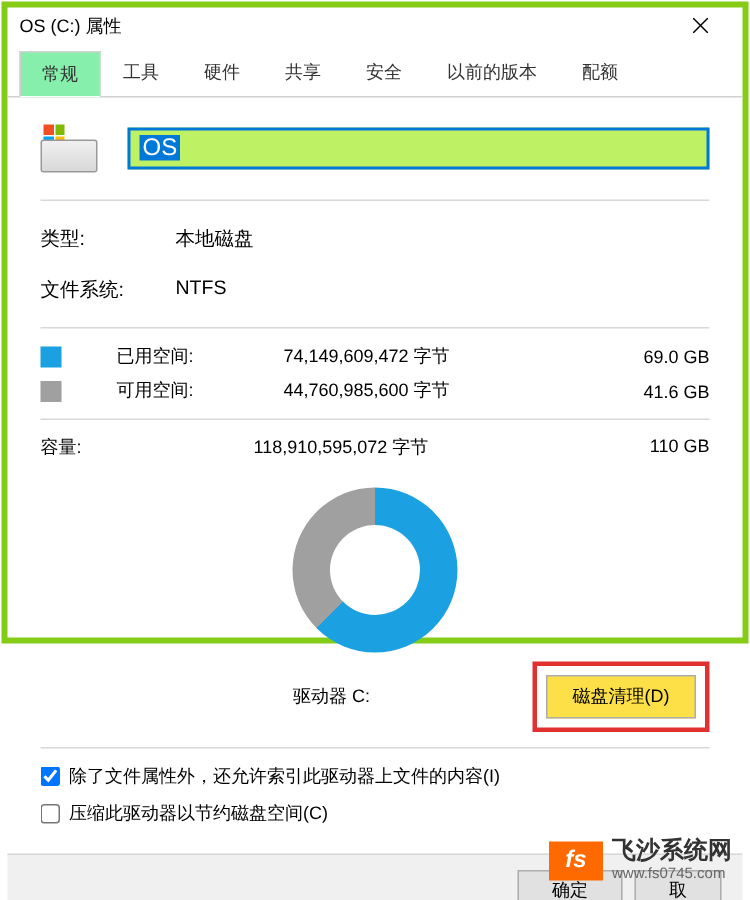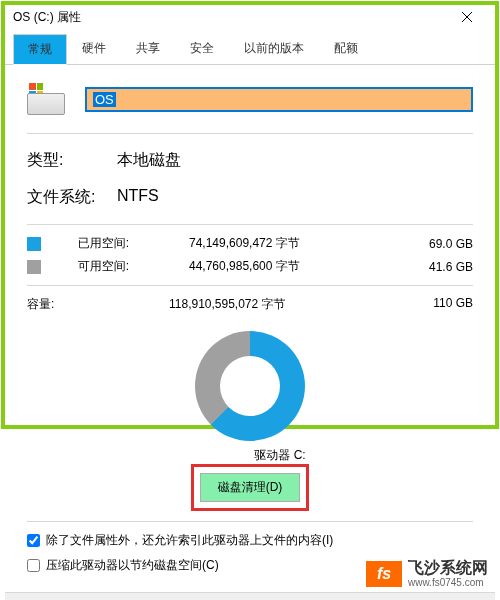--- a/index.html
+++ b/index.html
@@ -3,51 +3,51 @@
 <meta charset="utf-8">
 <style>
 * { box-sizing: border-box; margin: 0; padding: 0; }
 body { font-family: "Microsoft YaHei", "Segoe UI", sans-serif; font-size: 12px; background: #fff; width: 500px; height: 600px; position: relative; overflow: hidden; }
 .window { border: 4px solid #84cc16; width: 498px; height: 428px; margin: 1px; background: #fff; display: flex; flex-direction: column; }
 .titlebar { display: flex; align-items: center; height: 30px; padding: 0 8px; }
 .titlebar-title { flex: 1; font-size: 12px; color: #000; }
 .close-btn { width: 40px; height: 24px; display: flex; align-items: center; justify-content: center; cursor: pointer; font-size: 14px; }
 .tabs { display: flex; border-bottom: 1px solid #d0d0d0; padding: 0 8px; margin-top: 4px; }
 .tab { padding: 6px 14px; font-size: 12px; color: #333; cursor: pointer; border: 1px solid transparent; }
-.tab.active { border: 1px solid #d0d0d0; border-bottom: 1px solid #fff; background: #0ea5e9; position: relative; top: 1px; }
+.tab.active { border: 1px solid #d0d0d0; border-bottom: 1px solid #fff; background: #86efac; position: relative; top: 1px; }
 .content { padding: 18px 22px 10px 22px; flex: 1; }
 .row1 { display: flex; align-items: center; gap: 20px; margin-bottom: 18px; }
 .drive-icon { width: 38px; height: 32px; position: relative; }
 .drive-icon .disk { width: 38px; height: 22px; background: linear-gradient(#f0f0f0,#d8d8d8); border: 1px solid #999; border-radius: 2px; position: absolute; bottom: 0; }
 .drive-icon .win { width: 14px; height: 14px; position: absolute; top: 0; left: 2px; display: grid; grid-template-columns: 1fr 1fr; grid-template-rows: 1fr 1fr; gap: 1px; }
 .drive-icon .win span:nth-child(1){background:#f25022;} .drive-icon .win span:nth-child(2){background:#7fba00;} .drive-icon .win span:nth-child(3){background:#00a4ef;} .drive-icon .win span:nth-child(4){background:#ffb900;}
-.name-input { flex: 1; border: 2px solid #0078d7; padding: 3px 6px; font-size: 13px; background: #fdba74; }
+.name-input { flex: 1; border: 2px solid #0078d7; padding: 3px 6px; font-size: 16px; background: #bef264; }
 .name-input .sel { background: #0078d7; color: #fff; padding: 0 2px; }
 .divider { border-top: 1px solid #d8d8d8; margin: 10px 0; }
-.info-row { display: flex; margin: 16px 0; font-size: 16px; }
+.info-row { display: flex; margin: 16px 0; font-size: 13px; }
 .info-label { width: 90px; color: #000; }
 .info-value { color: #000; }
 .space-row { display: flex; align-items: center; margin: 6px 0; font-size: 12px; }
 .swatch { width: 14px; height: 14px; margin-right: 8px; }
 .swatch.used { background: #1ba1e2; }
 .swatch.free { background: #a0a0a0; }
 .space-label { width: 80px; text-align: right; }
 .space-bytes { flex: 1; text-align: left; padding-left: 60px; }
 .space-gb { width: 80px; text-align: right; }
 .cap-row { display: flex; margin: 10px 0 0 0; font-size: 12px; }
 .cap-label { width: 90px; }
 .cap-bytes { flex: 1; text-align: left; padding-left: 52px; }
 .cap-gb { width: 80px; text-align: right; }
 .chart-row { display: flex; align-items: center; justify-content: center; margin: 18px 0 6px 0; position: relative; }
 .donut { width: 110px; height: 110px; border-radius: 50%; background: conic-gradient(#1ba1e2 0deg 225deg, #a0a0a0 225deg 360deg); position: relative; }
 .donut::after { content: ""; position: absolute; top: 25px; left: 25px; width: 60px; height: 60px; background: #fff; border-radius: 50%; }
-.drive-label-row { display: flex; align-items: center; margin-top: 4px; flex-direction: column; }
+.drive-label-row { display: flex; align-items: center; margin-top: 4px; }
 .drive-label { flex: 1; text-align: center; font-size: 12px; margin-left: 60px; }
 .cleanup-box { border: 3px solid #e03030; padding: 6px; }
-.cleanup-btn { padding: 5px 12px; font-size: 12px; background: #86efac; border: 1px solid #adadad; cursor: pointer; min-width: 100px; }
+.cleanup-btn { padding: 5px 12px; font-size: 12px; background: #fde047; border: 1px solid #adadad; cursor: pointer; min-width: 100px; }
 .checkbox-row { display: flex; align-items: center; margin: 8px 0; font-size: 12px; }
 .checkbox-row input { margin-right: 6px; }
 .footer { display: flex; justify-content: flex-end; gap: 8px; padding: 10px 14px; border-top: 1px solid #d8d8d8; background: #f0f0f0; }
 .footer button { padding: 4px 22px; font-size: 12px; background: #e1e1e1; border: 1px solid #adadad; cursor: pointer; }
 .watermark { position: absolute; bottom: 12px; right: 12px; display: flex; align-items: center; gap: 6px; font-size: 16px; font-weight: bold; color: #333; }
 .wm-icon { width: 36px; height: 26px; background: #ff6a00; display: flex; align-items: center; justify-content: center; color: #fff; font-weight: bold; font-size: 16px; font-style: italic; }
 .wm-text { display: flex; flex-direction: column; line-height: 1.1; }
 .wm-url { font-size: 10px; font-weight: normal; color: #666; }
 </style>
 </head>
@@ -59,20 +59,21 @@
     <div class="close-btn">
       <svg width="10" height="10" viewBox="0 0 10 10">
           <line x1="0" y1="0" x2="10" y2="10" stroke="#000" stroke-width="1"></line>
           <line x1="10" y1="0" x2="0" y2="10" stroke="#000" stroke-width="1"></line>
         </svg>
     </div>
   </div>
 
   <div class="tabs">
     <div class="tab active">常规</div>
+    <div class="tab">工具</div>
     <div class="tab">硬件</div>
     <div class="tab">共享</div>
     <div class="tab">安全</div>
     <div class="tab">以前的版本</div>
     <div class="tab">配额</div>
   </div>
 
   <div class="content">
     <div class="row1">
       <div class="drive-icon">

